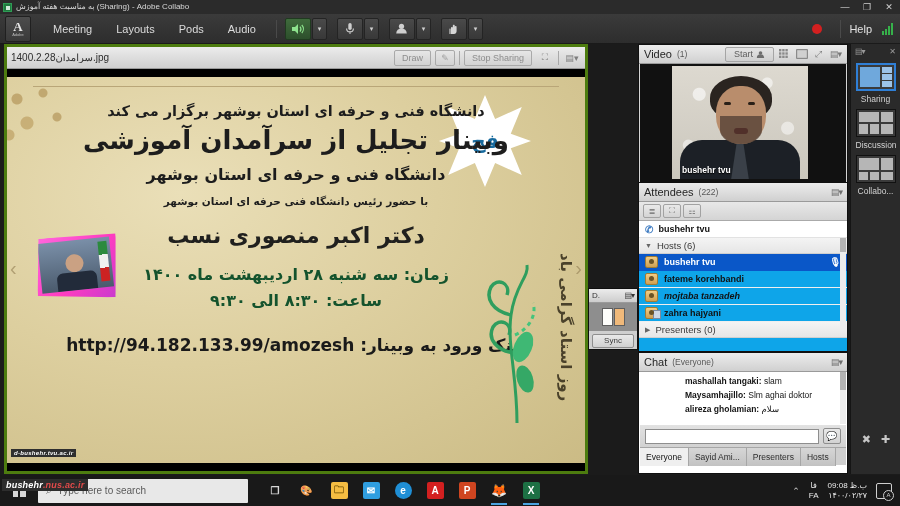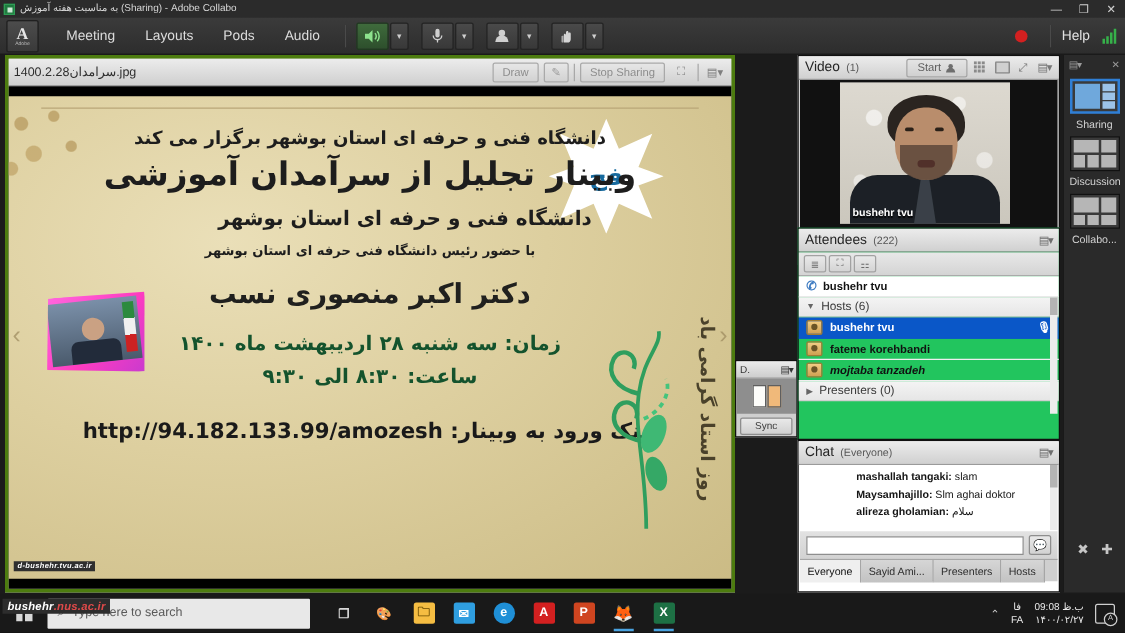--- a/index.html
+++ b/index.html
@@ -120,21 +120,21 @@
   .poster .rule-top {
     position:absolute; left:26px; right:26px; top:9px; height:1px; background:#b9a678;
   }
   .pt {
     position:absolute; width:100%; text-align:center;
     font-family:"DejaVu Sans", sans-serif; direction:rtl;
     color:#1d1d1d; white-space:nowrap;
   }
   .pt.l1 { top:26px; font-size:14.5px; font-weight:bold; }
   .pt.l2 { top:48px; font-size:26px; font-weight:bold; letter-spacing:-0.5px; }
-  .pt.l3 { top:88px; font-size:16px; font-weight:bold;margin-left:28px; }
+  .pt.l3 { top:88px; font-size:16px; font-weight:bold; }
   .pt.l4 { top:118px; font-size:10.5px; font-weight:bold; }
   .pt.l5 { top:146px; font-size:22px; font-weight:bold; color:#20201e; }
   .pt.l6 { top:188px; font-size:16px; font-weight:bold; color:#14532d; }
   .pt.l7 { top:214px; font-size:16px; font-weight:bold; color:#14532d; }
   .pt.l8 { top:258px; font-size:17px; font-weight:bold; color:#1a1a1a; }
   .poster-ornament-tl {
     position:absolute; left:-6px; top:6px; width:80px; height:70px;
     background:
       radial-gradient(circle at 16px 16px, #b79a5f 0 5px, transparent 6px),
       radial-gradient(circle at 42px 10px, #b79a5f 0 4px, transparent 5px),
@@ -245,21 +245,21 @@
   .cam .eyeL, .cam .eyeR { position:absolute; top:36px; width:7px; height:3px; background:#2a2018; border-radius:2px;}
   .cam .eyeL { left:52px; } .cam .eyeR { left:76px; }
   .cam .mouth { position:absolute; left:62px; top:62px; width:14px; height:6px; background:#51302a; border-radius:3px; }
   .cam .suit { position:absolute; left:8px; top:74px; width:120px; height:40px; background:#1c2026; border-radius:22px 22px 0 0;}
   .cam .shirt { position:absolute; left:52px; top:76px; width:32px; height:38px; background:#3a4048; clip-path:polygon(40% 0,60% 0,78% 100%,22% 100%); }
   .cam-label {
     position:absolute; left:10px; bottom:4px; color:#fff; font-size:8.5px; font-weight:bold;
     text-shadow:0 1px 1px #000;
   }
 
-  #attendee-pod { left:638px; top:182px; width:210px; height:170px; background:#22c55e; }
+  #attendee-pod { left:638px; top:182px; width:210px; height:170px; background:#0ea5e9; }
   .att-toolbar {
     height:19px; background:linear-gradient(#e8e8e8,#d4d4d4);
     border-bottom:1px solid #aaa; display:flex; align-items:center; gap:2px; padding:0 4px;
   }
   .att-tool {
     width:18px; height:14px; background:linear-gradient(#e9e9e9,#d4d4d4);
     border:1px solid #a2a2a2; border-radius:2px;
     display:flex; align-items:center; justify-content:center; color:#6a6a6a; font-size:8px;
   }
   .att-self {
@@ -632,20 +632,24 @@
       <span class="mic-ico">🎙</span>
     </div>
     <div class="att-row">
       <span class="att-avatar"></span>
       <span>fateme korehbandi</span>
     </div>
     <div class="att-row italic">
       <span class="att-avatar"></span>
       <span>mojtaba tanzadeh</span>
     </div>
+    <div class="att-row">
+      <span class="att-avatar host"></span>
+      <span>zahra hajyani</span>
+    </div>
 
     <div class="group-row">
       <span class="tri">▶</span>
       <span>Presenters (0)</span>
     </div>
 
     <div class="att-scrollbar">
         <i></i>
       </div>
   </div>

